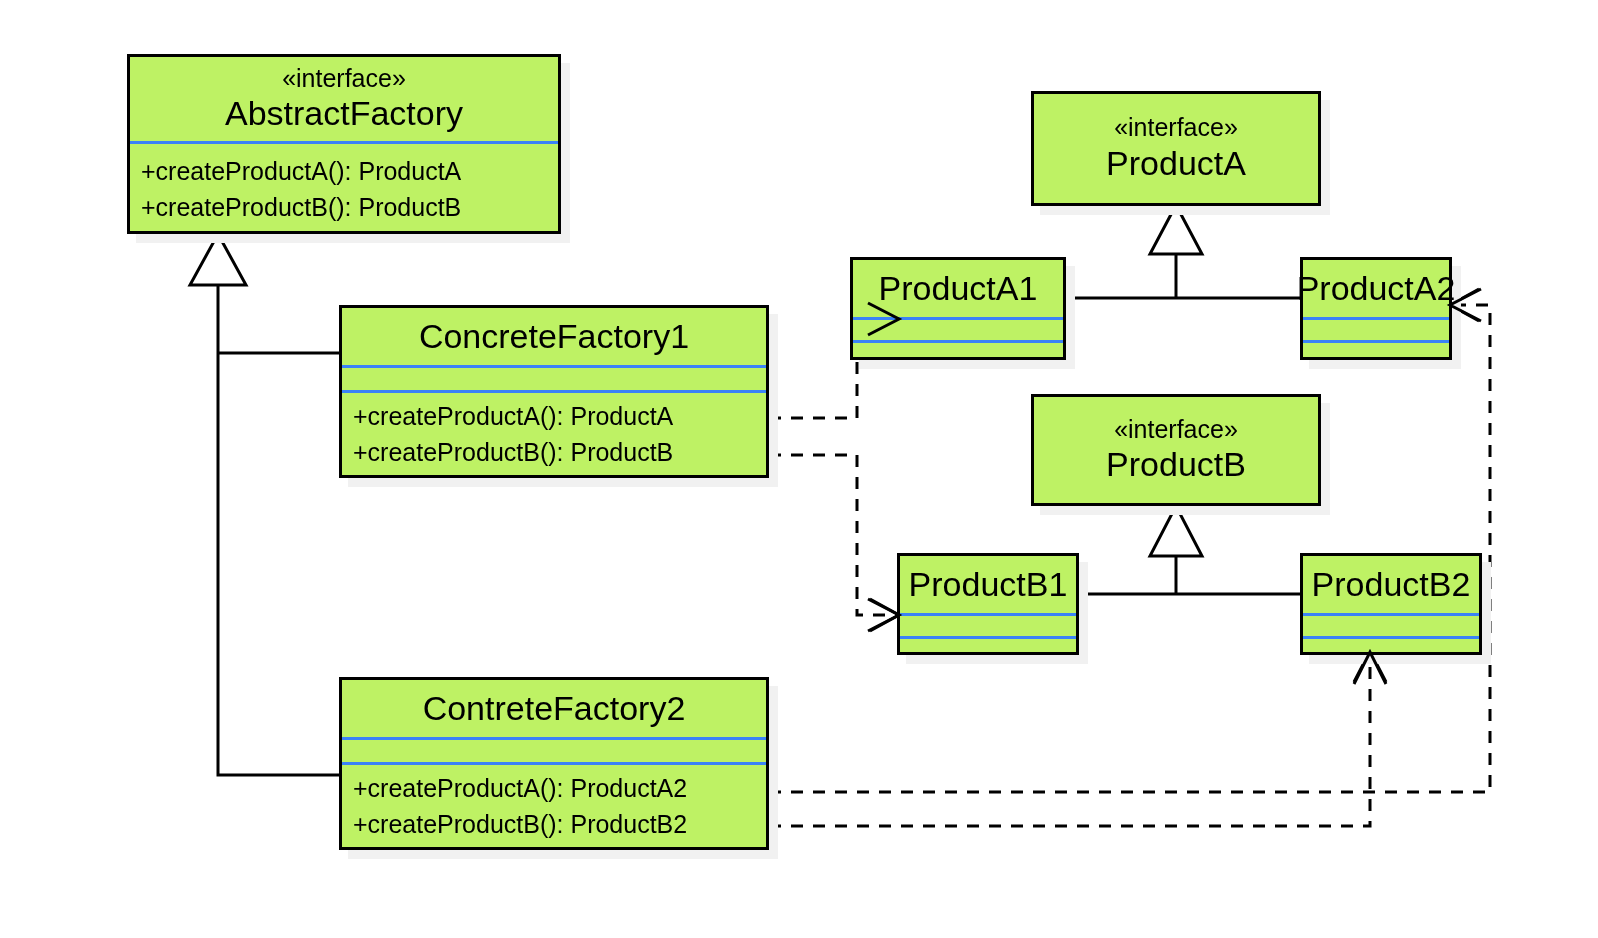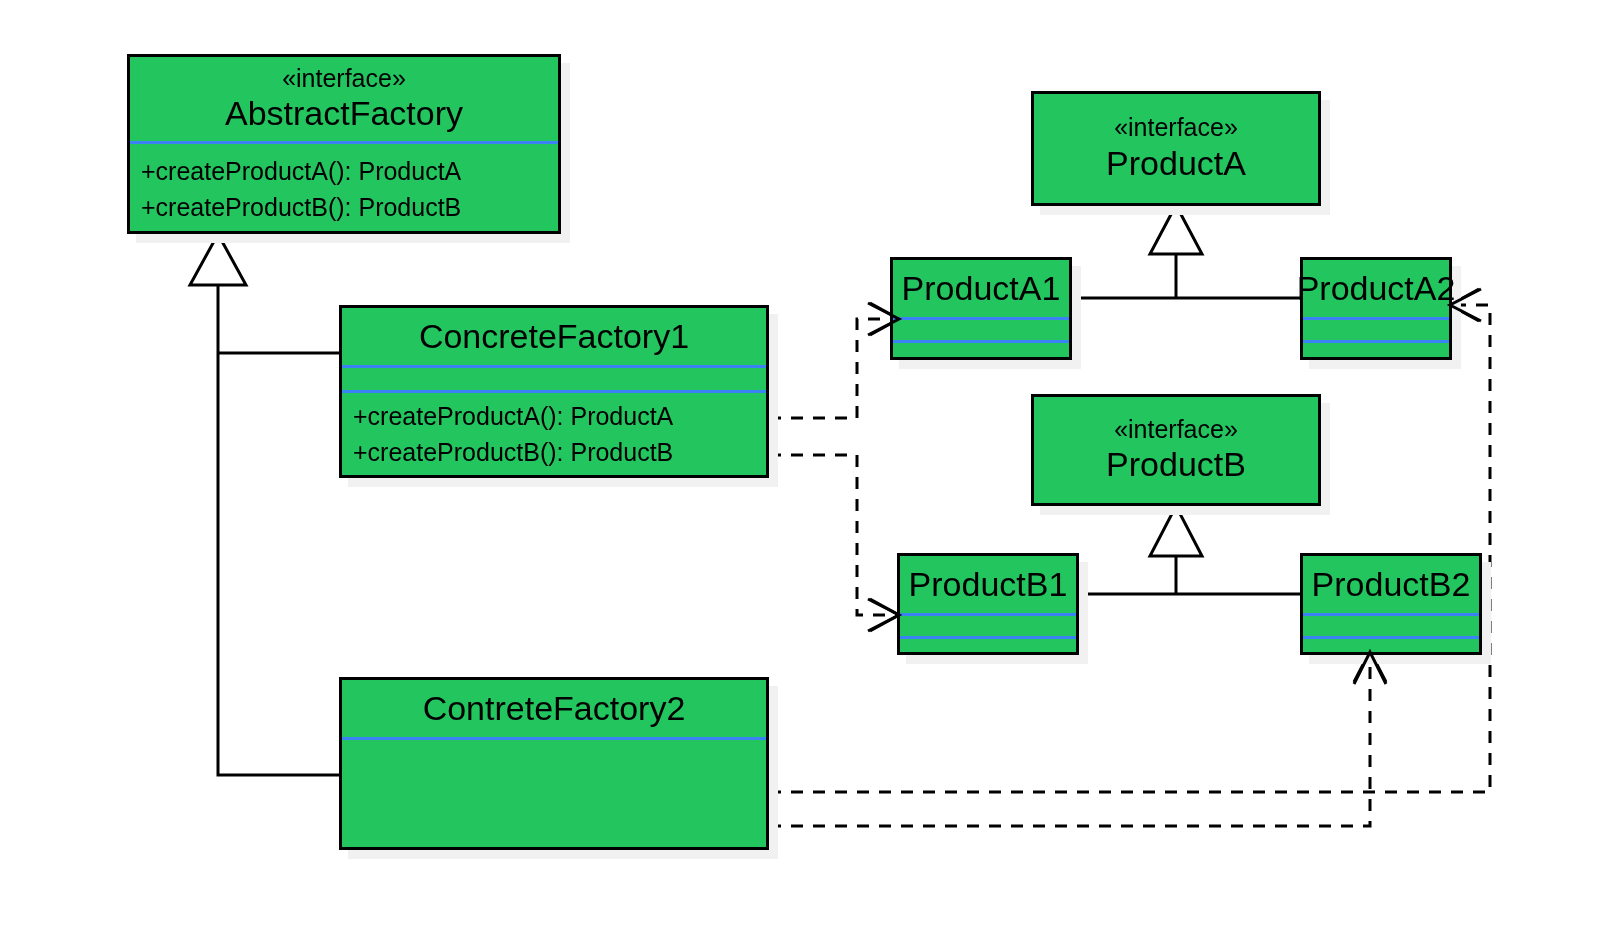--- a/index.html
+++ b/index.html
@@ -11,21 +11,21 @@
     position: relative;
     width: 1598px;
     height: 938px;
     background: #ffffff;
     font-family: "Liberation Sans", sans-serif;
     overflow: hidden;
   }
   
   .uml-class {
     position: absolute;
-    background: #22c55e;
+    background: #bef264;
     border: 3px solid #000000;
     box-sizing: border-box;
     box-shadow: 9px 9px 0 0 #f1f1f1;
     z-index: 5;
   }
   .compartment {
     box-sizing: border-box;
   }
   .compartment + .compartment {
     border-top: 3px solid #3b82f6;
@@ -173,30 +173,34 @@
       <div class="member">+createProductA(): ProductA</div>
       <div class="member">+createProductB(): ProductB</div>
     </div>
   </div>
 
   <div class="uml-class" style="left:339px; top:677px; width:430px; height:173px;">
     <div class="compartment c-header" style="height:57px;text-align:center;">
       <div class="cls-name">ContreteFactory2</div>
     </div>
     <div class="compartment c-empty" style="height:25px;"></div>
+    <div class="compartment c-members" style="height:85px;">
+      <div class="member">+createProductA(): ProductA2</div>
+      <div class="member">+createProductB(): ProductB2</div>
+    </div>
   </div>
 
   <div class="uml-class" style="left:1031px; top:91px; width:290px; height:115px;">
     <div class="compartment c-header" style="height:100%;">
       <div class="stereotype">«interface»</div>
       <div class="cls-name">ProductA</div>
     </div>
   </div>
 
-  <div class="uml-class" style="left:890px; top:257px; width:182px; height:103px;">
+  <div class="uml-class" style="left:850px; top:257px; width:216px; height:103px;">
     <div class="compartment c-header" style="height:57px;">
       <div class="cls-name">ProductA1</div>
     </div>
     <div class="compartment c-empty" style="height:23px;"></div>
     <div class="compartment c-empty" style="height:17px;"></div>
   </div>
 
   <div class="uml-class" style="left:1300px; top:257px; width:152px; height:103px;">
     <div class="compartment c-header" style="height:57px;">
       <div class="cls-name">ProductA2</div>

